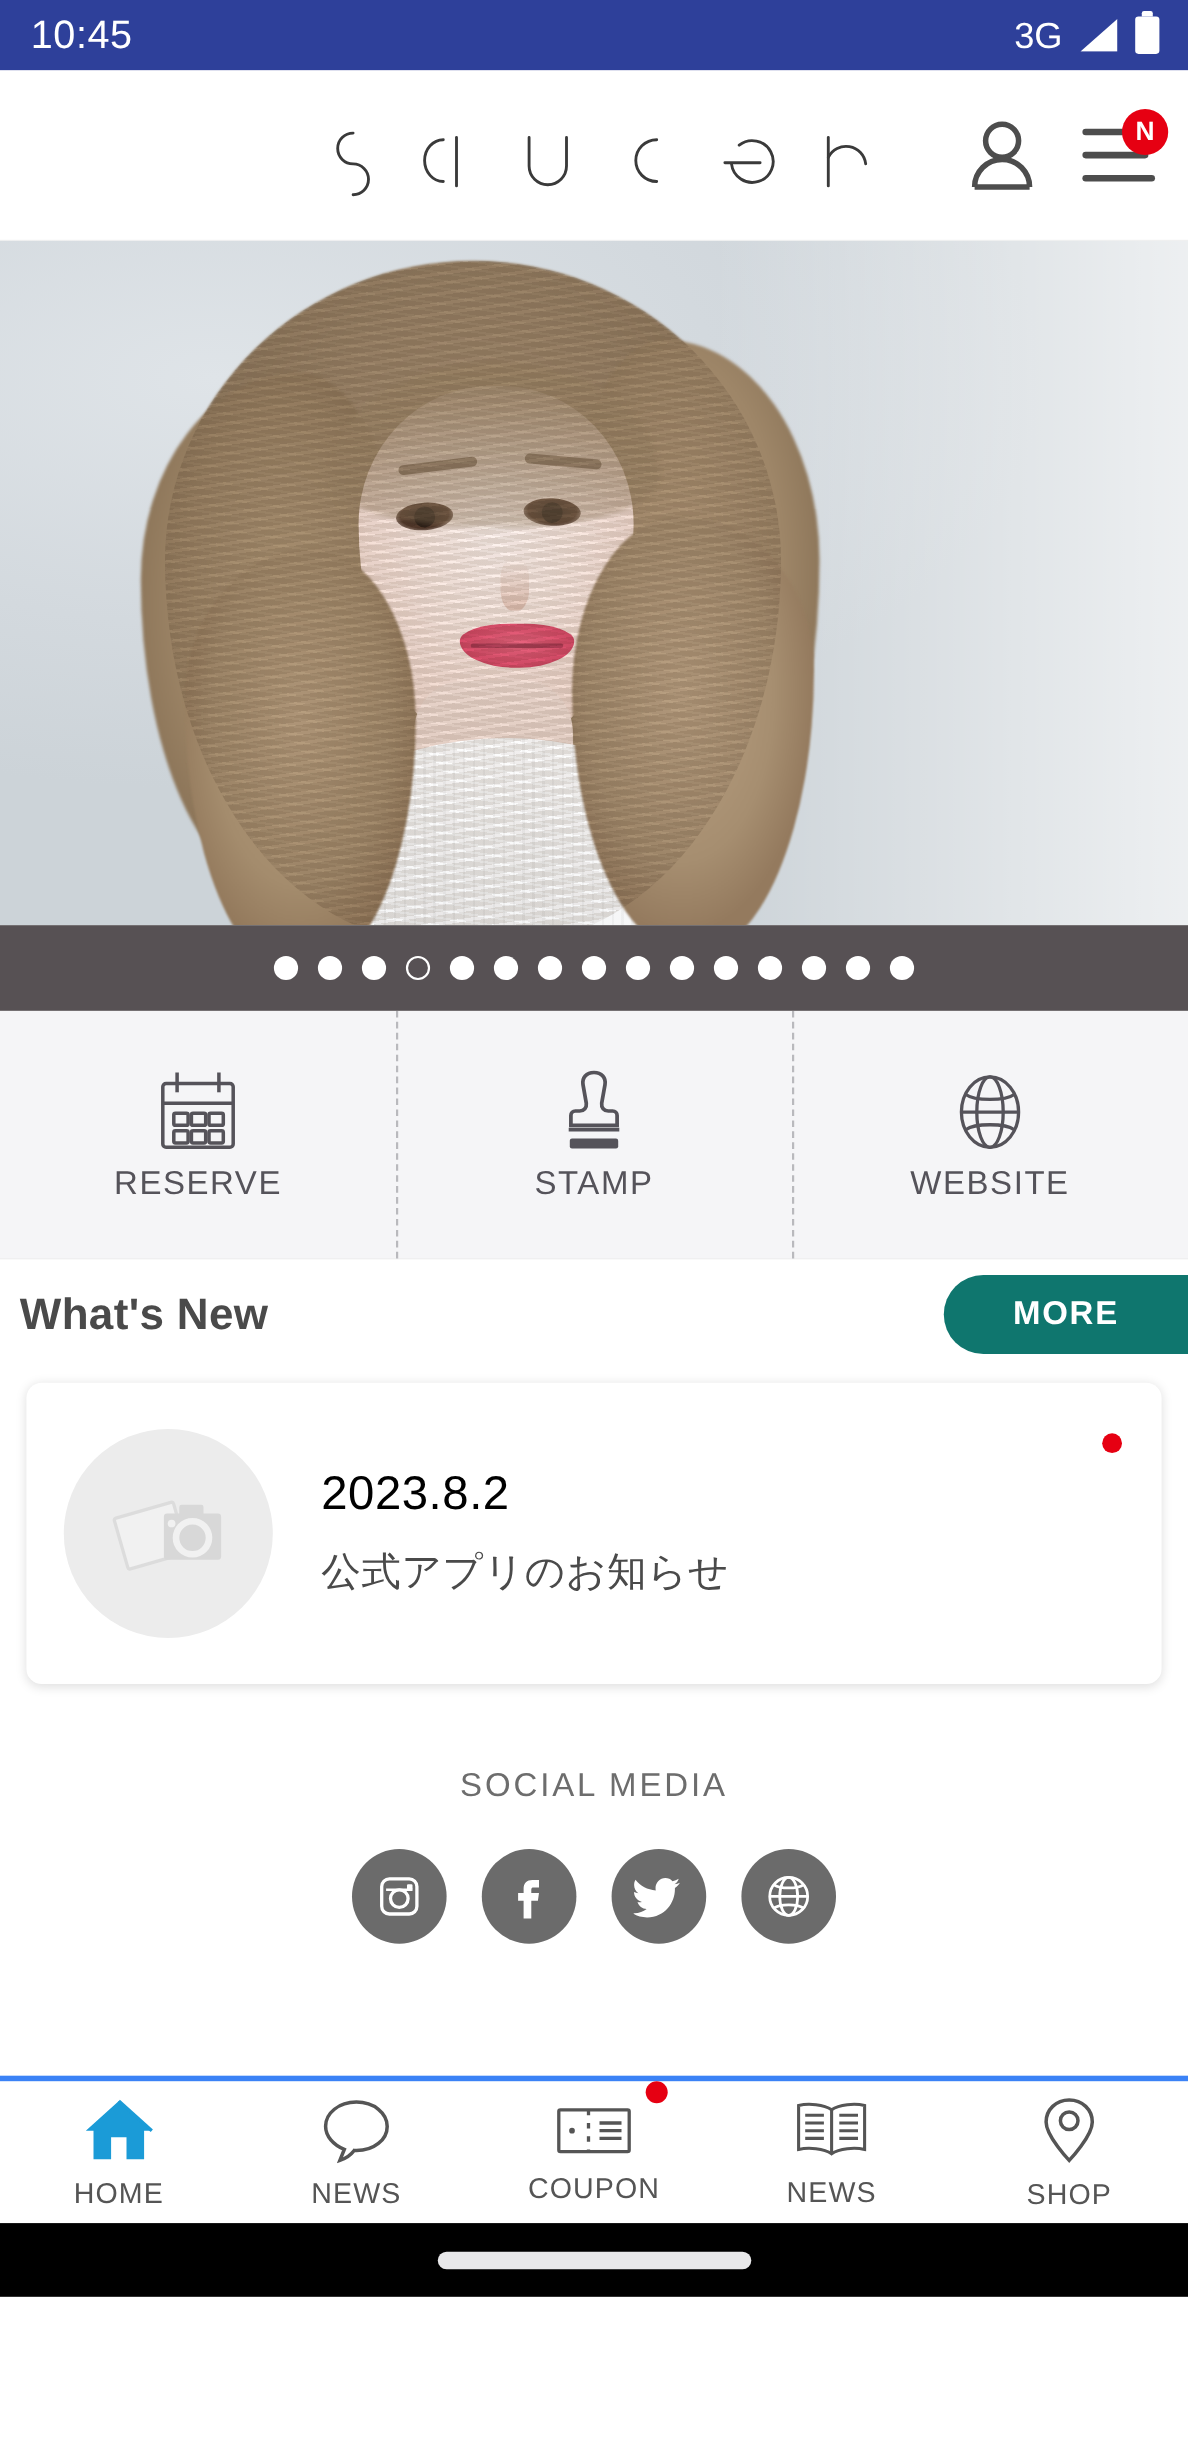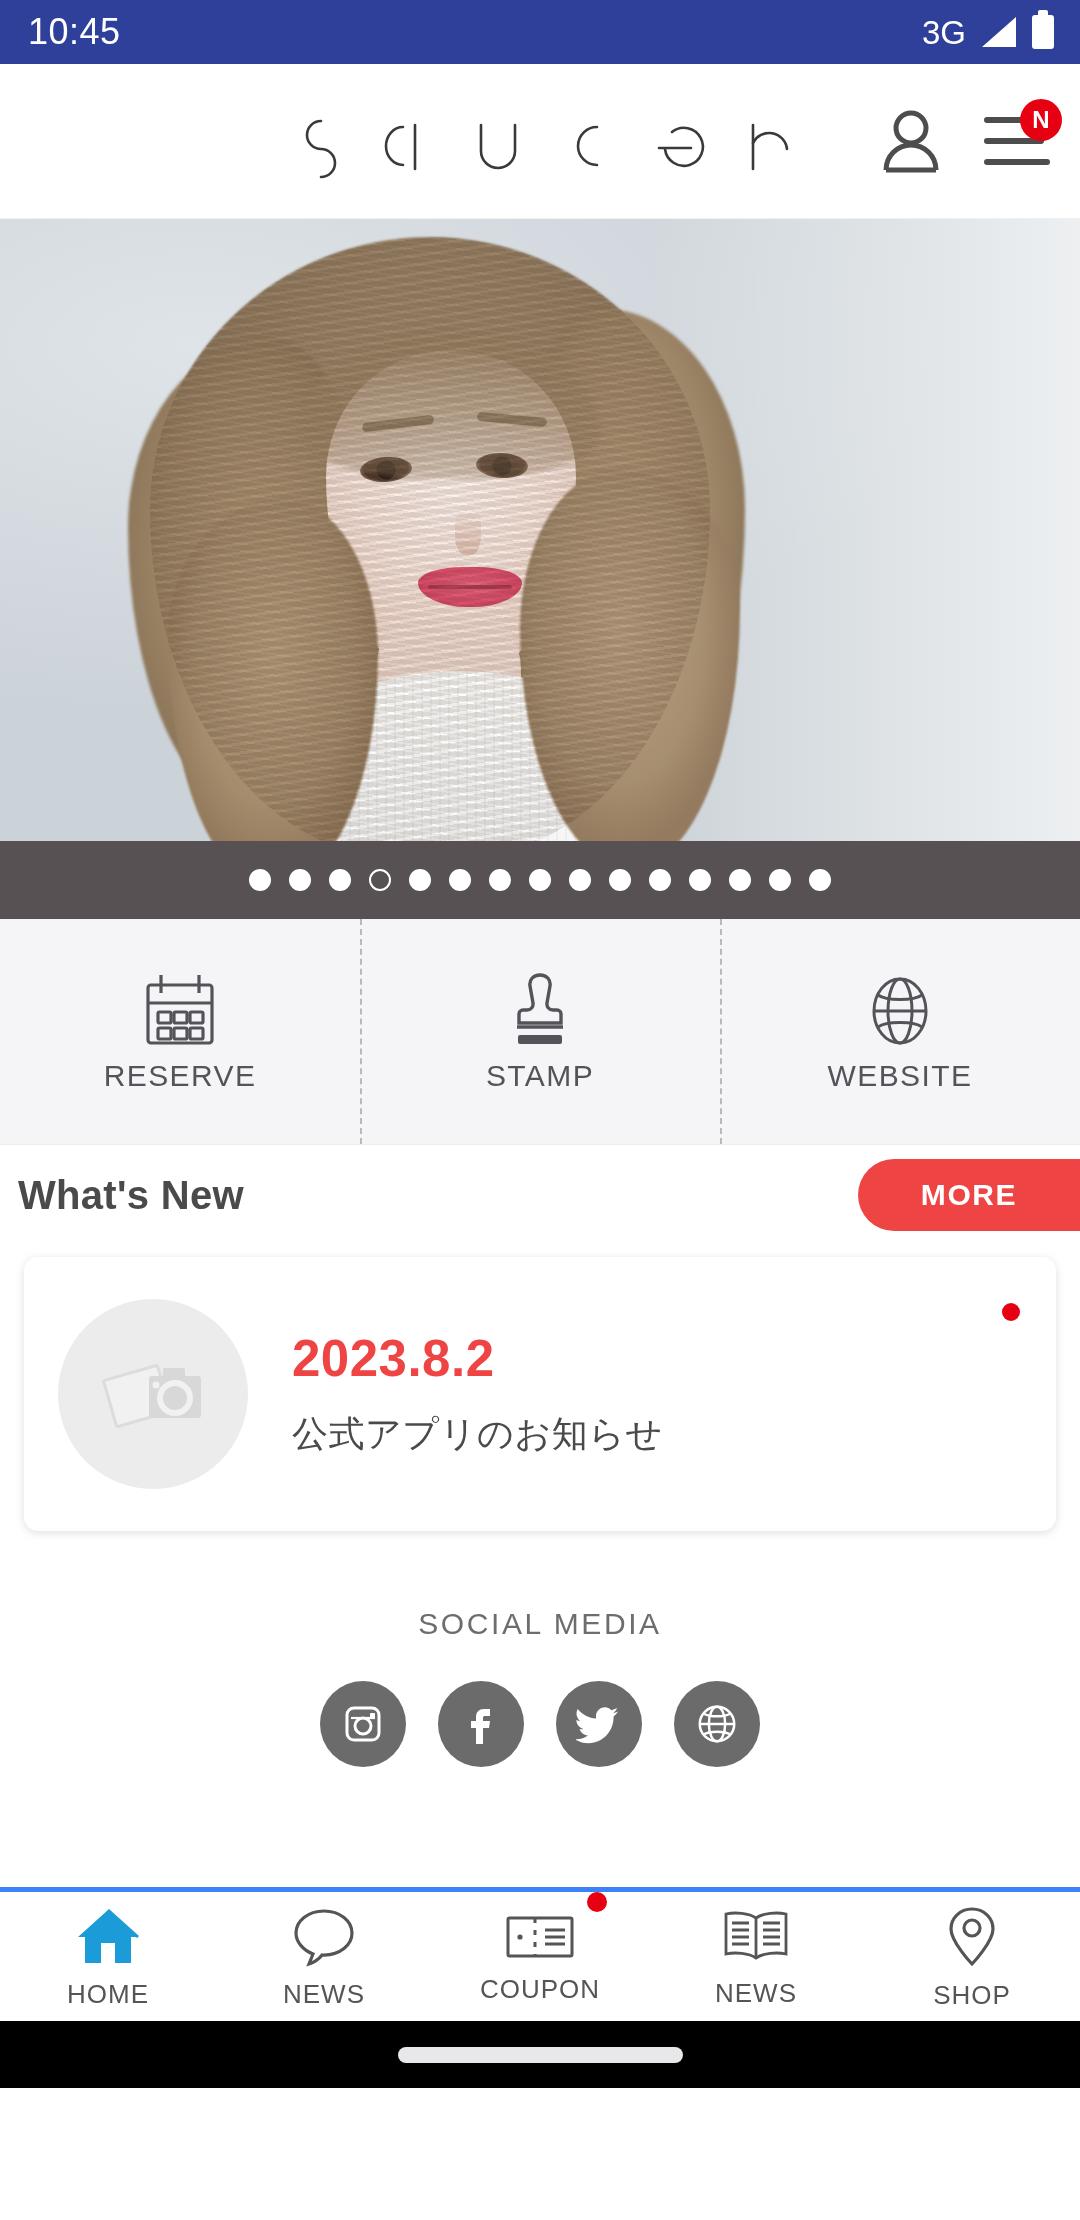--- a/index.html
+++ b/index.html
@@ -315,21 +315,21 @@
     padding-left:18px;
   }
   .wn-title {
     font-size:40px; font-weight:bold;
     color:#4a4a4a; letter-spacing:0.3px;
   }
   .more-btn {
     position:absolute;
     right:0; top:50%; transform:translateY(-50%);
     width:222px; height:72px;
-    background:#ef4444;
+    background:#0f766e;
     border-radius:40px 0 0 40px;
     display:flex; align-items:center; justify-content:center;
     cursor:pointer;
   }
   .more-btn span {
     color:#ffffff; font-size:30px; font-weight:bold;
     letter-spacing:1.6px;
   }
 
   
@@ -355,22 +355,22 @@
     background:#ececec;
     display:flex; align-items:center; justify-content:center;
     line-height:0;
   }
   .news-text {
     margin-left:44px;
     display:flex; flex-direction:column;
     gap:22px;
   }
   .news-date {
-    font-size:51px; font-weight:bold;
-    color:#ef4444; letter-spacing:0.5px;
+    font-size:43px; font-weight:normal;
+    color:#000000; letter-spacing:0.5px;
   }
   .news-title {
     font-size:36px; color:#4a4a4a;
     letter-spacing:0.5px;
   }
   .news-dot {
     position:absolute;
     right:36px; top:46px;
     width:18px; height:18px;
     border-radius:50%;

